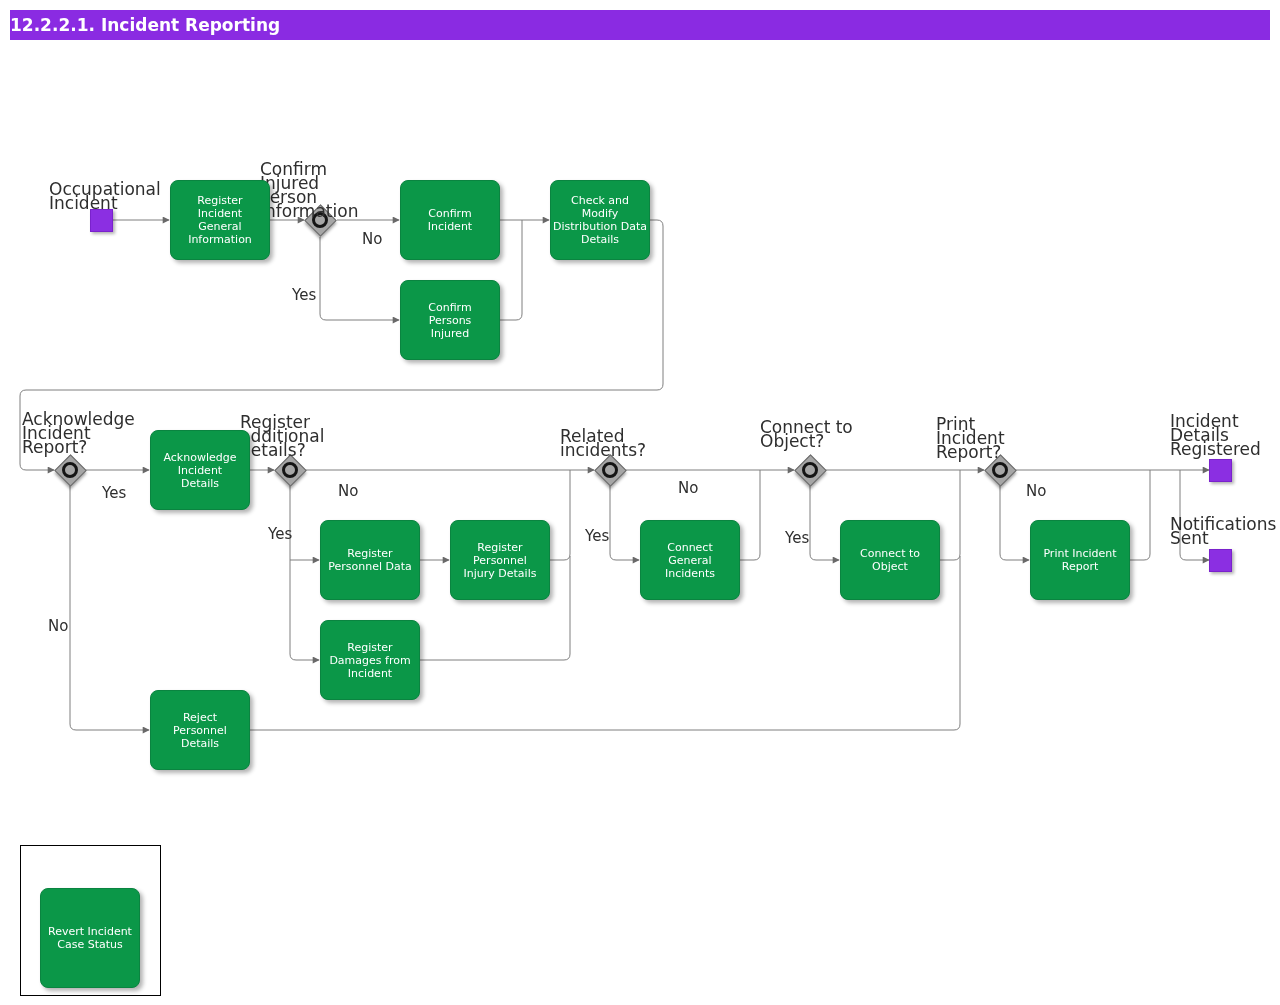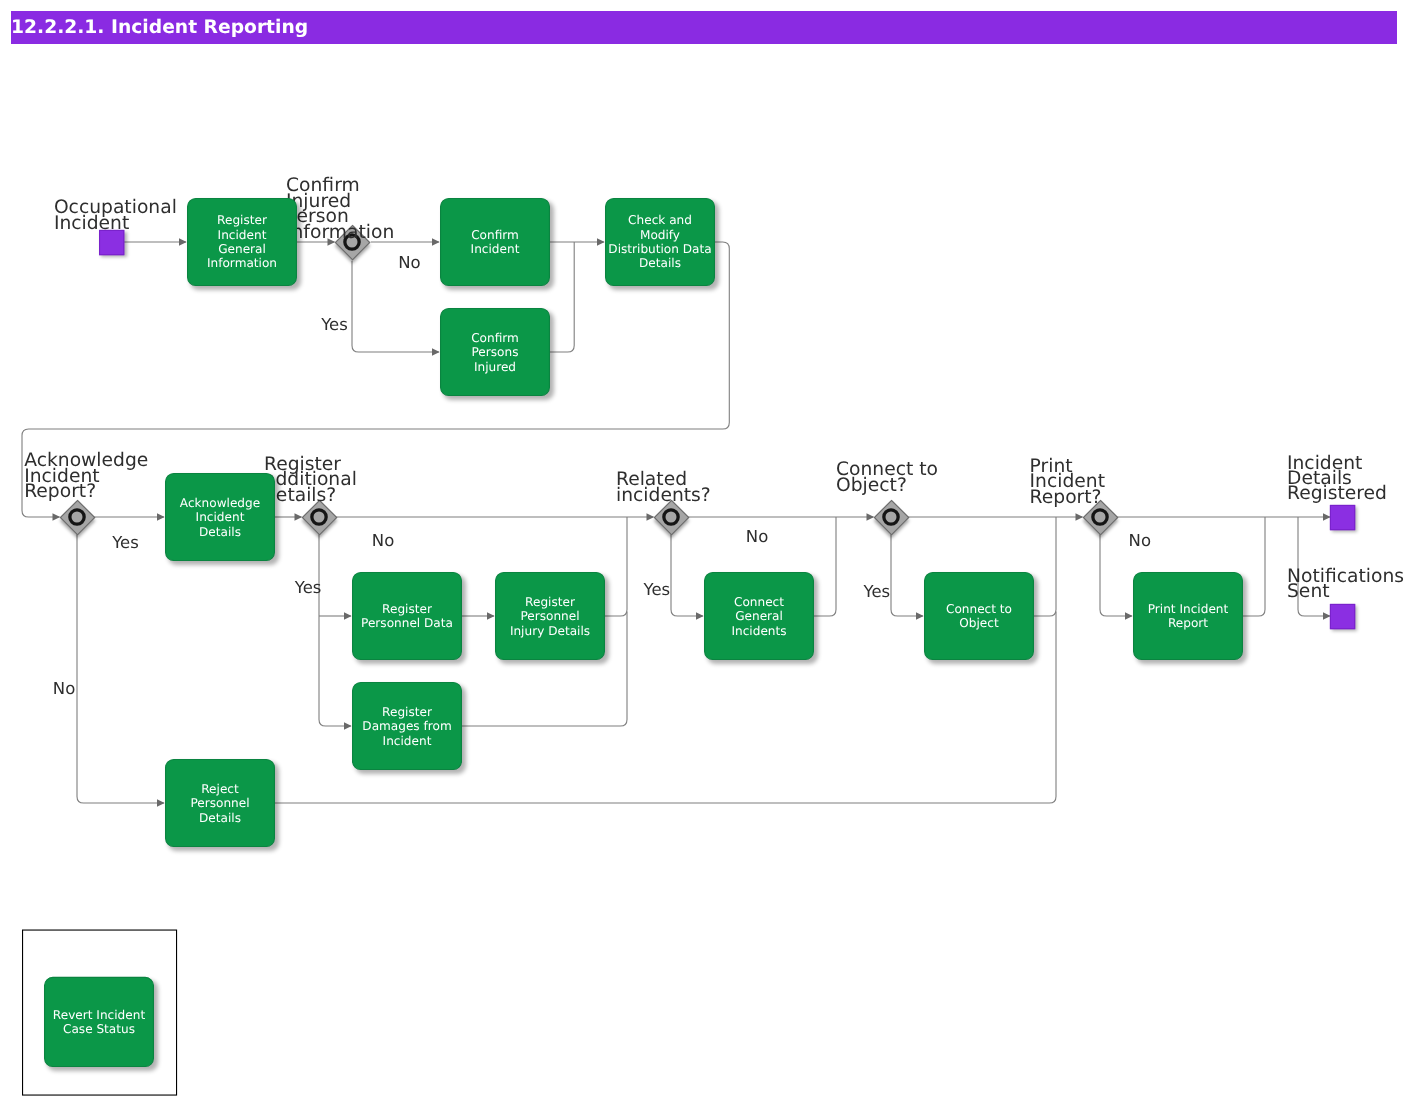--- a/index.html
+++ b/index.html
@@ -15,21 +15,21 @@
   .task{width:100px;height:80px;}
   .gw{position:absolute;width:30px;height:30px;}
   .gw .diamond{position:absolute;left:4px;top:4px;width:21px;height:21px;background:#A6A6A6;
         border:1px solid #6b6b6b;transform:rotate(45deg);box-shadow:2px 2px 3px rgba(0,0,0,0.35);}
   .gw .ring{position:absolute;left:7px;top:7px;width:10px;height:10px;border:3px solid #151515;border-radius:50%;}
   .event{position:absolute;width:23px;height:23px;background:#8B2FE2;border:1px solid #7a22cc;
         box-shadow:2px 2px 3px rgba(0,0,0,0.30);box-sizing:border-box;}
   .lbl{position:absolute;color:#2e2e2e;font-size:17px;line-height:14px;text-align:left;white-space:pre-line;}
   .edge-lbl{position:absolute;color:#2e2e2e;font-size:15px;line-height:12px;margin-top:30px;}
   #revert-frame{position:absolute;left:20px;top:845px;width:139px;height:149px;border:1px solid #000;}
-  .task.revert{left:40px;top:888px;width:100px;height:82px;}
+  .task.revert{left:40px;top:888px;width:100px;height:100px;}
 </style>
 </head>
 <body>
 
 <div id="canvas">
 
   <div id="title-bar">
     <span>12.2.2.1. Incident Reporting</span>
   </div>
 

